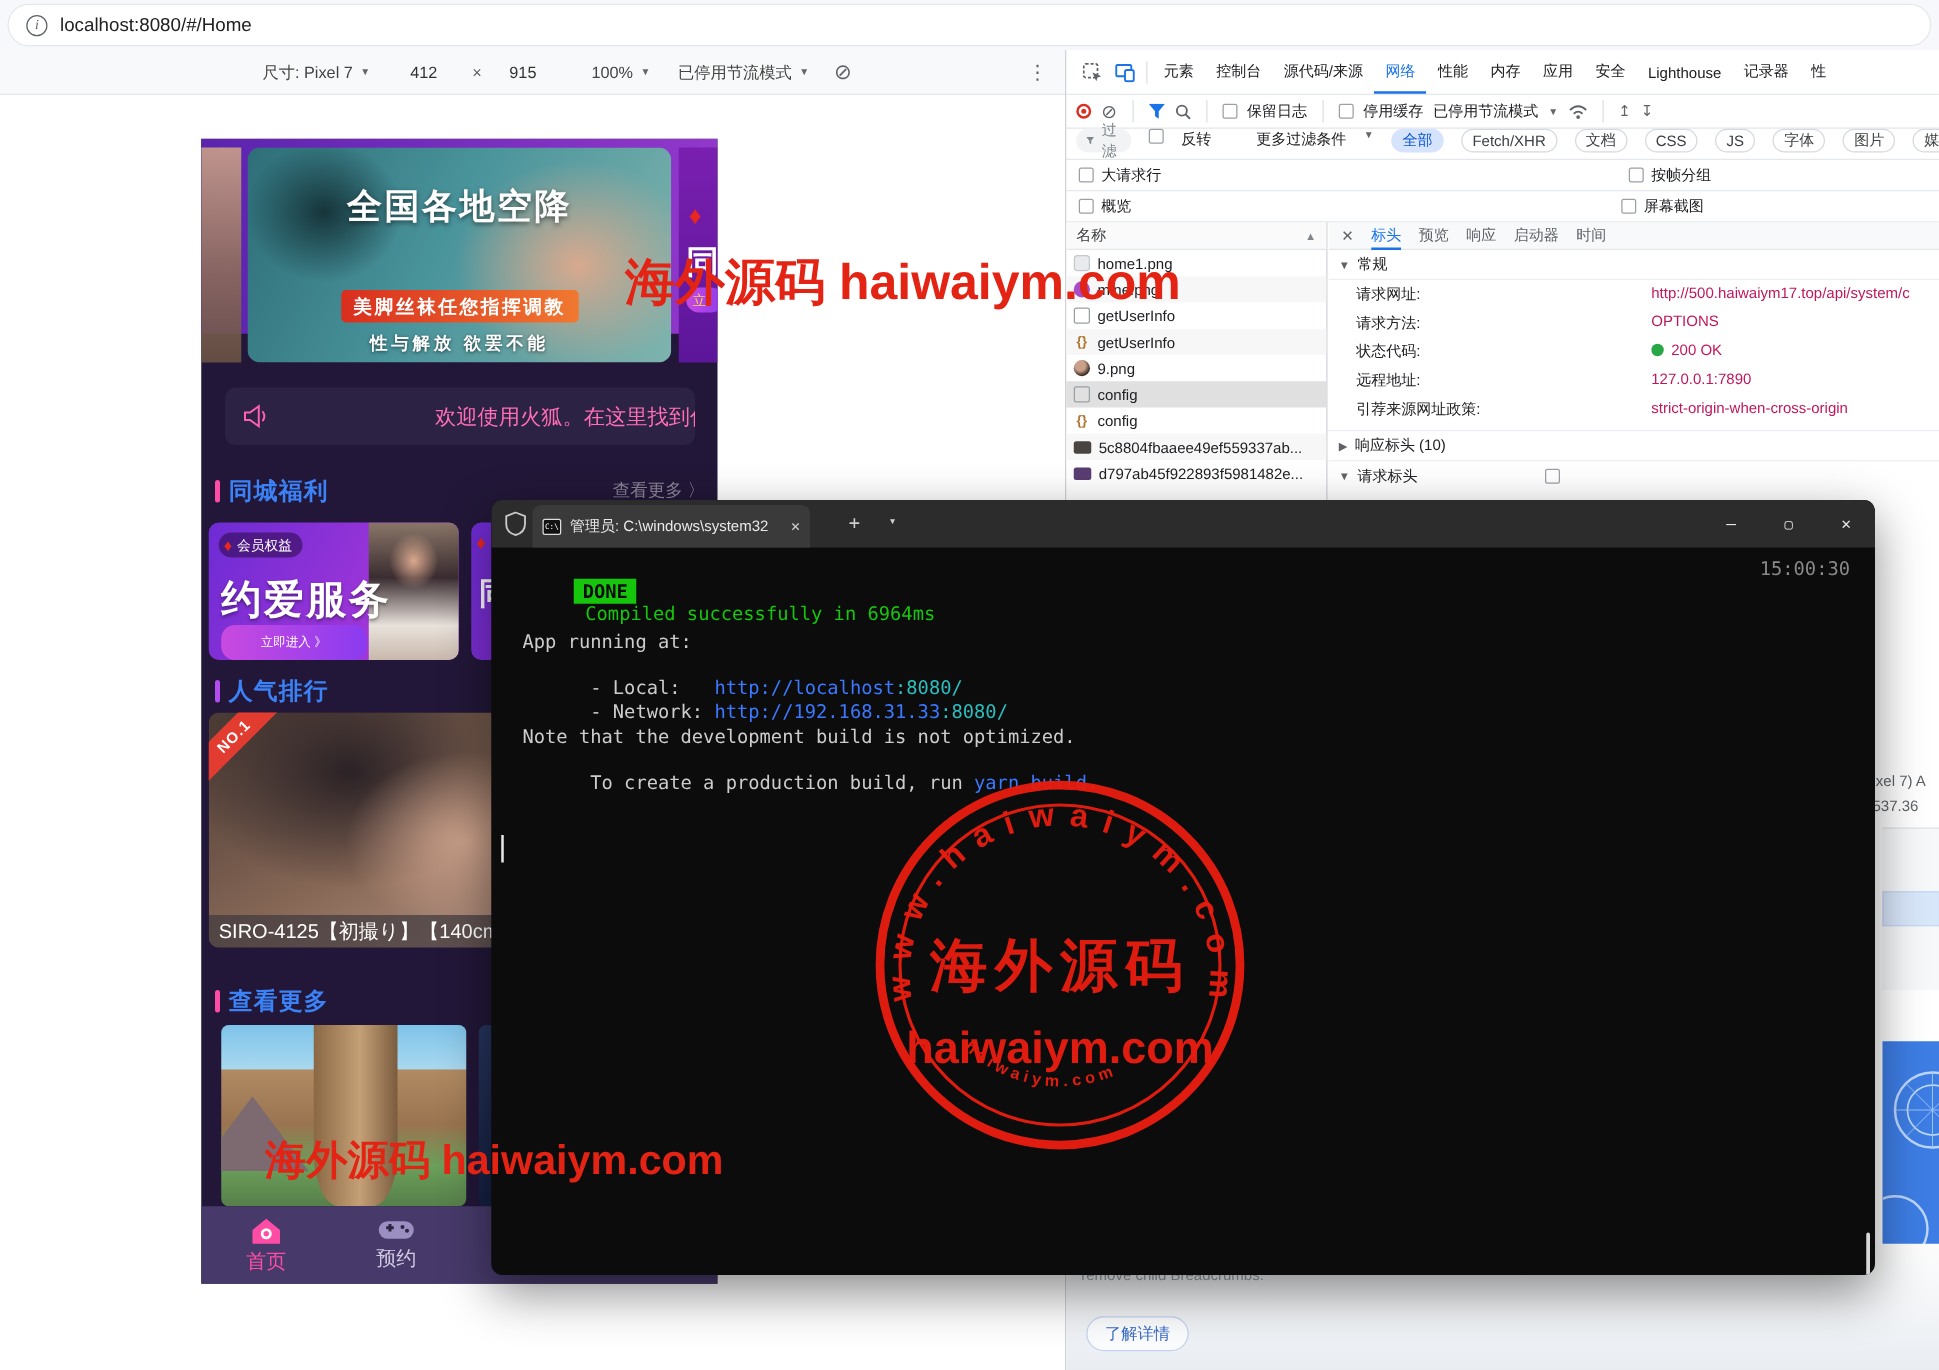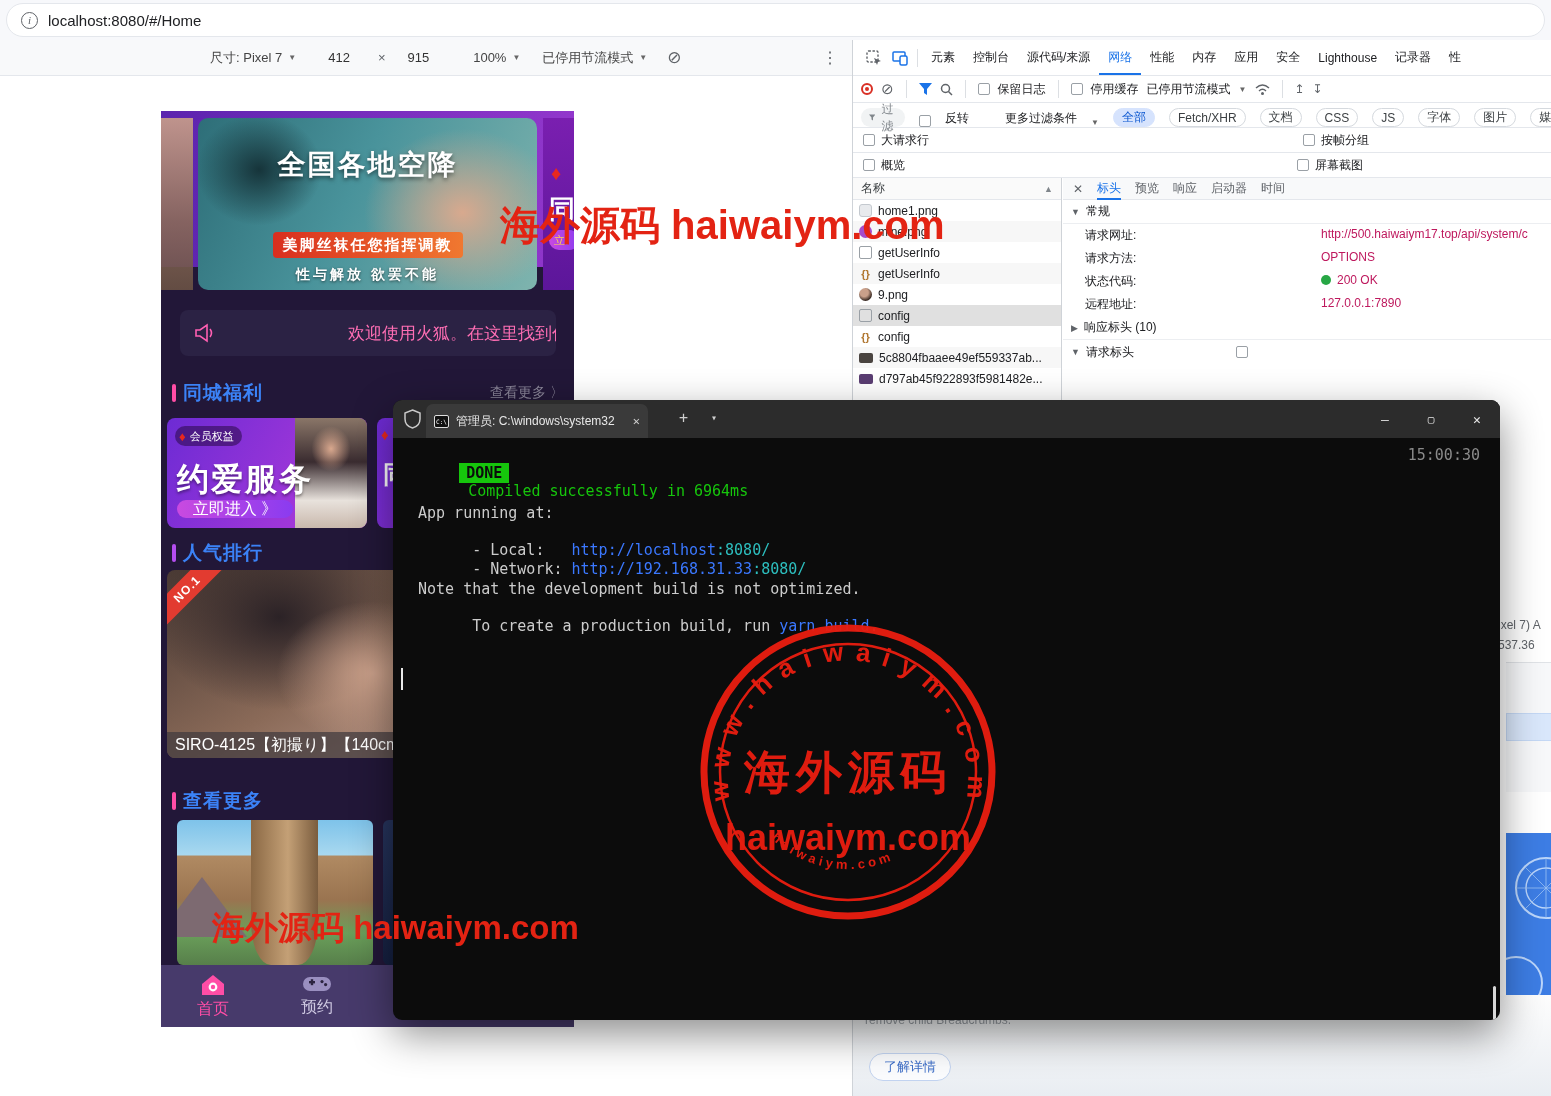--- a/index.html
+++ b/index.html
@@ -32,21 +32,21 @@
   .dt-tab.active { color:#1a73e8; box-shadow:inset 0 -3px 0 #1a73e8; }
   .vsep { width:1px; height:18px; background:#dcdfe3; margin:0 4px; }
 
   .net-toolbar { height:27px; border-bottom:1px solid #e4e7ec; display:flex; align-items:center; gap:8px; padding:0 8px; }
   .rec { width:12px; height:12px; border:2px solid #d93025; border-radius:50%; position:relative; }
   .rec::after { content:""; position:absolute; left:2px; top:2px; width:4px; height:4px; background:#d93025; border-radius:50%; }
   .clear-ic { color:#5f6368; font-size:15px; }
   .cb { width:12px; height:12px; border:1px solid #9aa0a6; border-radius:2px; display:inline-block; flex:none; }
   .lbl { white-space:nowrap; }
 
-  .filter-row { height:25px; border-bottom:1px solid #e4e7ec; display:flex; align-items:flex-end; gap:14px; padding:0 8px; }
+  .filter-row { height:25px; border-bottom:1px solid #e4e7ec; display:flex; align-items:flex-start; gap:14px; padding:0 8px; }
   .filter-box { width:180px; height:19px; background:#f1f3f4; border-radius:10px; display:flex; align-items:center;
     gap:6px; padding:0 8px; color:#80868b; }
   .chip { height:19px; border:1px solid #d5d9de; border-radius:10px; padding:0 8px; display:flex; align-items:center;
     color:#3c4043; white-space:nowrap; }
   .chip.on { background:#d6e3fd; border-color:#d6e3fd; color:#0b57d0; }
 
   .opt-row { height:25px; border-bottom:1px solid #e4e7ec; display:flex; align-items:center; justify-content:space-between; padding:0 10px; }
   .opt-l, .opt-r { display:flex; align-items:center; gap:6px; }
 
   .req-panel { position:absolute; left:0; top:138px; width:209px; height:260px; border-right:1px solid #cfd3d8; }
@@ -124,22 +124,22 @@
     background:linear-gradient(120deg,#6d2bd4 0%,#9a35d8 60%,#b03bd8 100%); }
   .promo-photo { position:absolute; right:0; top:0; width:72px; height:110px;
     background:
       radial-gradient(26px 30px at 50% 28%, #d9a88e 0%, rgba(217,168,142,0) 75%),
       linear-gradient(180deg,#8a7668 0%,#3a2c30 40%,#e8e2dc 75%, #c9b8ac 100%); }
   .promo-badge { position:absolute; left:8px; top:8px; height:20px; background:rgba(40,10,70,.55); border-radius:10px;
     color:#fff; font-size:11px; display:flex; align-items:center; gap:4px; padding:0 8px 0 4px; }
   .promo-badge .dia { color:#e8281e; font-size:13px; }
   .promo-title { position:absolute; left:10px; top:40px; color:#fff; font-size:32px; font-weight:bold; letter-spacing:2px;
     text-shadow:0 2px 3px rgba(0,0,0,.4); }
-  .promo-cta { position:absolute; left:10px; top:82px; width:116px; height:18px; border-radius:11px;
-    background:linear-gradient(90deg,#c94ae0,#8a3bf0); color:#fff; font-size:16px; display:flex; align-items:center;
+  .promo-cta { position:absolute; left:10px; top:82px; width:116px; height:28px; border-radius:11px;
+    background:linear-gradient(90deg,#c94ae0,#8a3bf0); color:#fff; font-size:10px; display:flex; align-items:center;
     justify-content:center; }
   .promo-card2 { position:absolute; left:216px; top:307px; width:180px; height:110px; border-radius:8px; overflow:hidden;
     background:linear-gradient(120deg,#6d2bd4,#a435d8); }
   .promo-card2 .dia { position:absolute; left:4px; top:8px; color:#e8281e; font-size:15px; }
   .promo-card2 .nc { position:absolute; left:6px; top:40px; color:#fff; font-size:25px; font-weight:bold; }
 
   .rank-card { position:absolute; left:6px; top:459px; width:374px; height:188px; border-radius:8px; overflow:hidden;
     background:
       radial-gradient(120px 90px at 55% 55%, #caa08a 0%, rgba(202,160,138,0) 80%),
       radial-gradient(150px 110px at 30% 25%, #2b2226 0%, rgba(43,34,38,0) 85%),
@@ -476,20 +476,24 @@
       <span class="v">OPTIONS</span>
       </div>
     <div class="kv">
       <span class="k">状态代码:</span>
       <span class="v"><span class="dot-green"></span><span>200 OK</span></span>
       </div>
     <div class="kv">
       <span class="k">远程地址:</span>
       <span class="v">127.0.0.1:7890</span>
       </div>
+    <div class="kv" style="border-bottom:1px solid #eceef1; padding-bottom:8px;">
+      <span class="k">引荐来源网址政策:</span>
+      <span class="v">strict-origin-when-cross-origin</span>
+      </div>
     <div class="sec-head">
       <span class="tri">▶</span>
       <span>响应标头 (10)</span>
     </div>
     <div class="sec-head" style="border-bottom:none;">
       <span class="tri">▼</span>
       <span>请求标头</span>
       <span class="cb" style="margin-left:96px;"></span>
     </div>
   </div>

